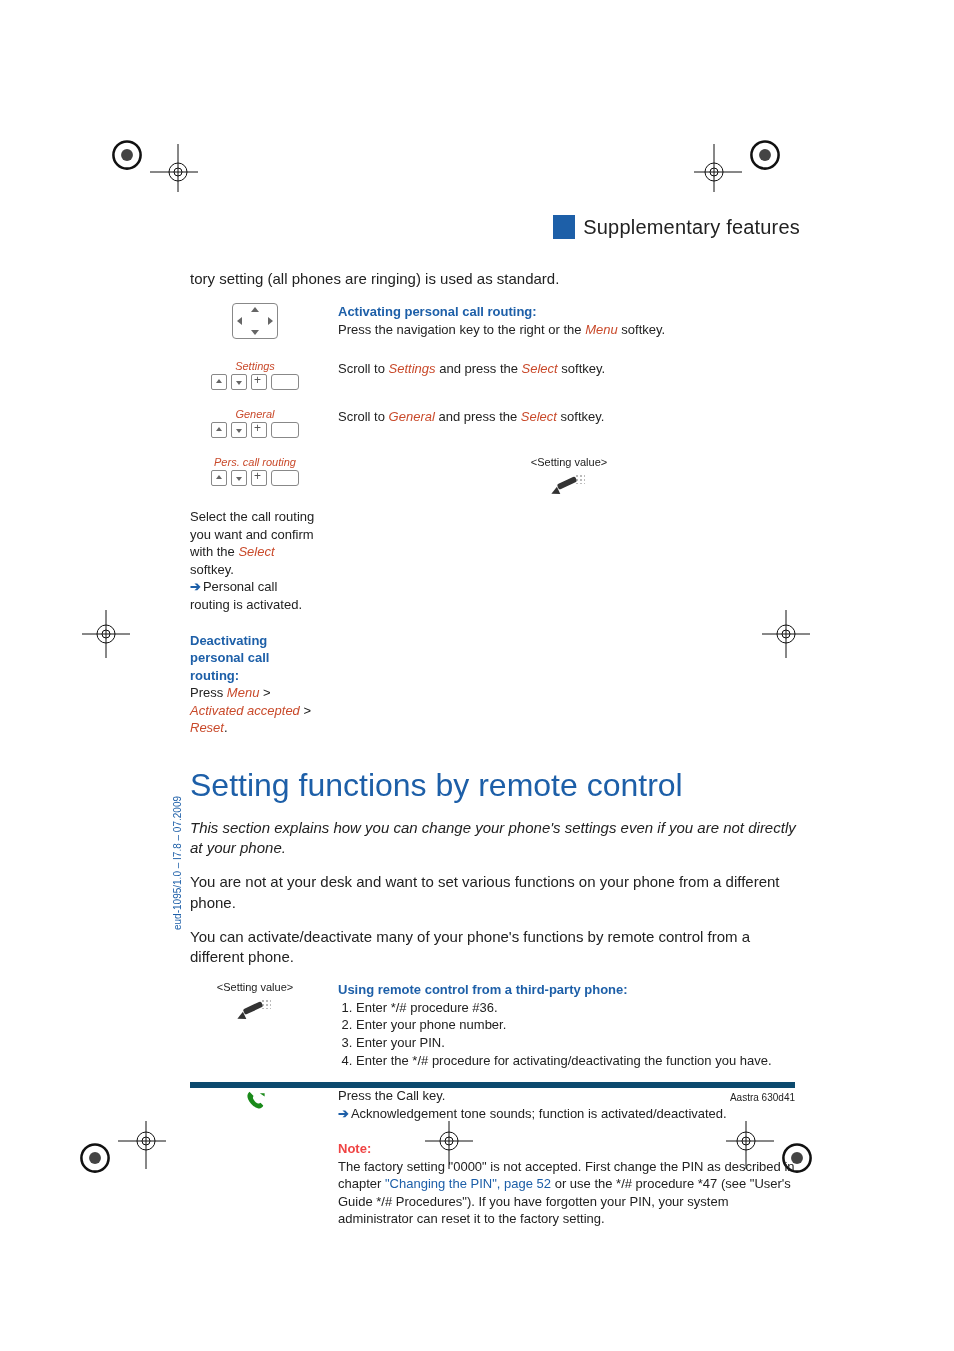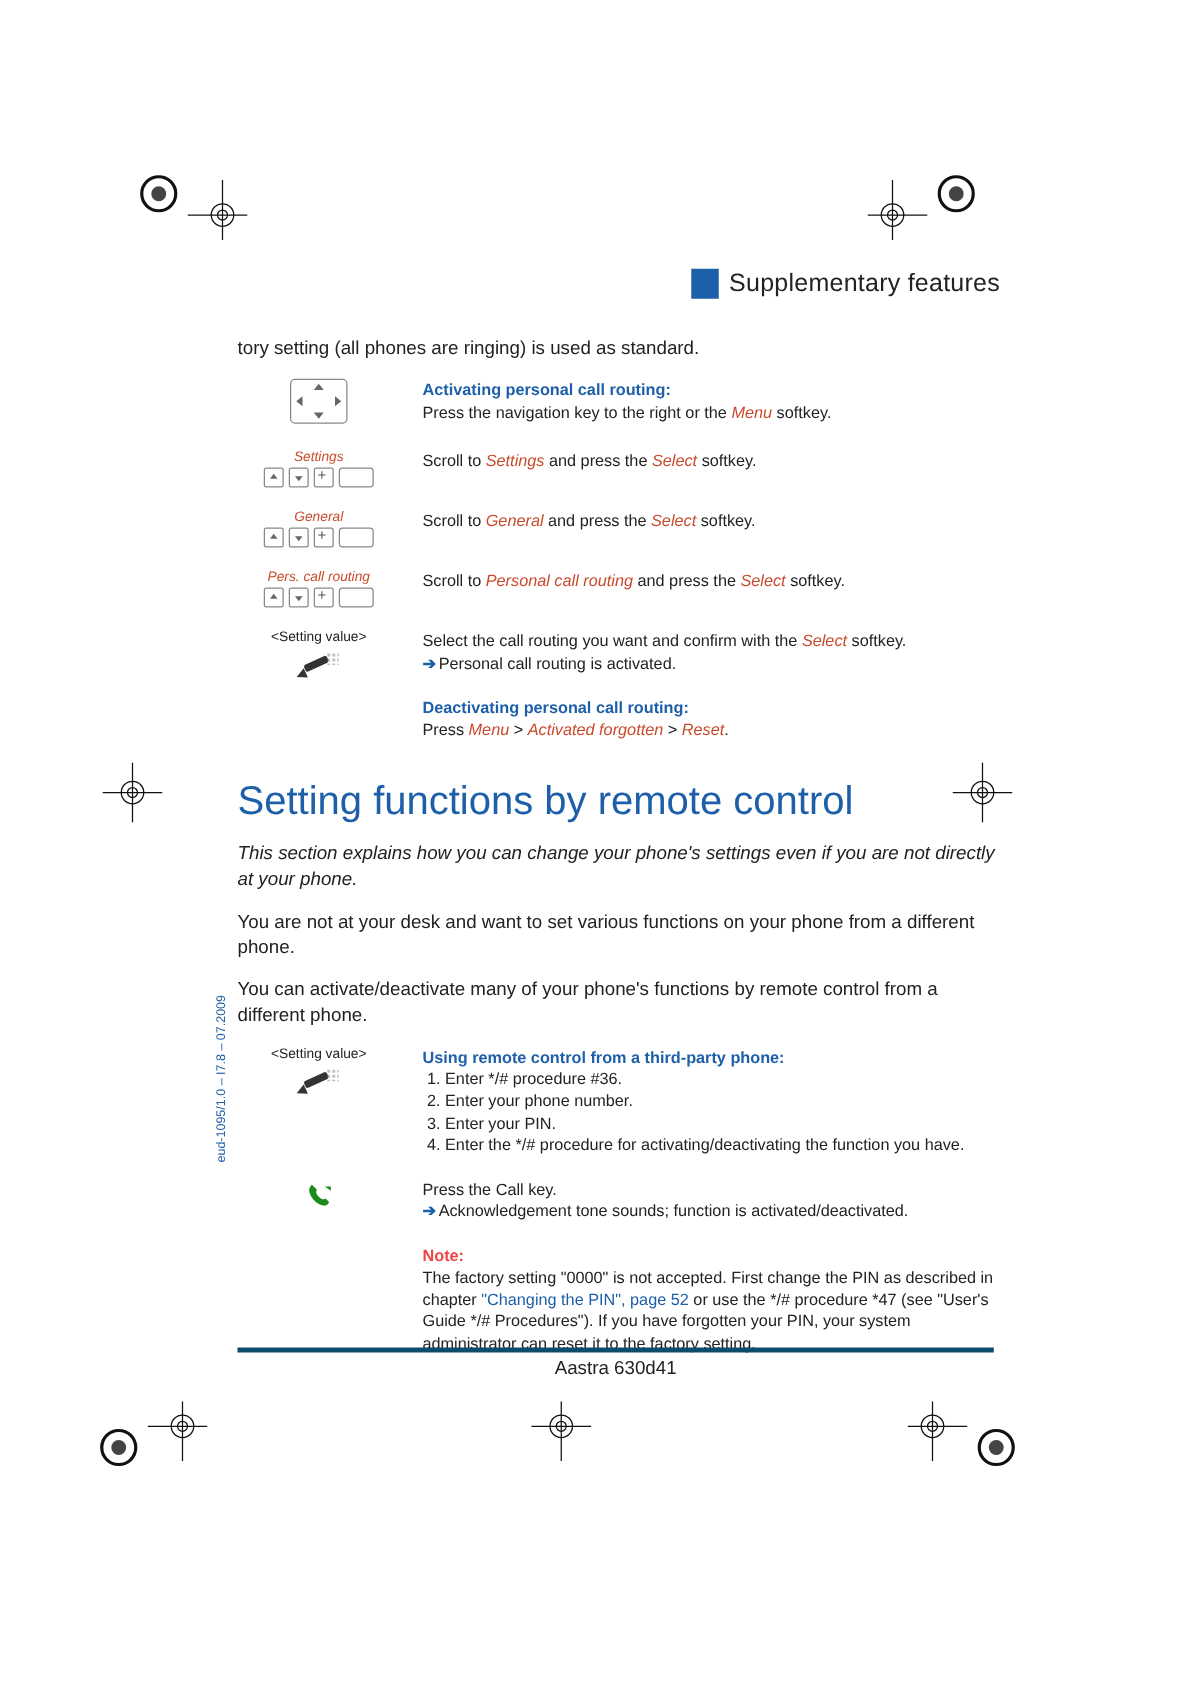--- a/index.html
+++ b/index.html
@@ -228,25 +228,25 @@
     margin: 0;
     padding-left: 18px;
   }
   ol.tight li { margin: 0; }
 
   .footer {
     position: absolute;
     left: 190px;
     width: 605px;
     bottom: 248px;
-    border-top: 4px solid #0c4a6e;
+    border-top: 6px solid #0c4a6e;
     padding-top: 4px;
-    font-size: 15px;
+    font-size: 10px;
     display: flex;
-    justify-content: center;
+    justify-content: flex-end;
   }
 
   .side-docid {
     position: absolute;
     left: 172px;
     top: 930px;
     transform: rotate(-90deg);
     transform-origin: left top;
     font-size: 10px;
     color: #1d5fa8;
@@ -401,39 +401,36 @@
 
       <div class="step-left">
         <span class="label-it">Pers. call routing</span>
         <div class="icon-scrollrow">
           <span class="sq up"></span>
             <span class="sq dn"></span>
             <span class="sq plus"></span>
             <span class="soft"></span>
         </div>
       </div>
-      <div class="step-right">
-        <span>Scroll to </span><span class="red-italic">Personal call routing</span><span> and press the </span><span class="red-italic">Select</span><span> softkey.</span>
-      </div>
 
       <div class="step-left">
         <span class="label-plain">&lt;Setting value&gt;</span>
         <div class="icon-pencil">
             <span class="dots"></span>
           </div>
       </div>
       <div class="step-right">
         <span>Select the call routing you want and confirm with the </span><span class="red-italic">Select</span><span> softkey.</span><br>
         <span class="arrow-blue">➔</span><span>Personal call routing is activated.</span>
       </div>
 
       <div class="step-left"></div>
       <div class="step-right">
         <span class="blue-bold">Deactivating personal call routing:</span><br>
-        <span>Press </span><span class="red-italic">Menu</span><span> &gt; </span><span class="red-italic">Activated forgotten</span><span> &gt; </span><span class="red-italic">Reset</span><span>.</span>
+        <span>Press </span><span class="red-italic">Menu</span><span> &gt; </span><span class="red-italic">Activated accepted</span><span> &gt; </span><span class="red-italic">Reset</span><span>.</span>
       </div>
     </div>
 
     <h2 class="h2-blue">Setting functions by remote control</h2>
 
     <p class="body-text italic">This section explains how you can change your phone's settings even if you are not directly at your phone.</p>
     <p class="body-text">You are not at your desk and want to set various functions on your phone from a different phone.</p>
     <p class="body-text">You can activate/deactivate many of your phone's functions by remote control from a different phone.</p>
 
     <div class="steps">

